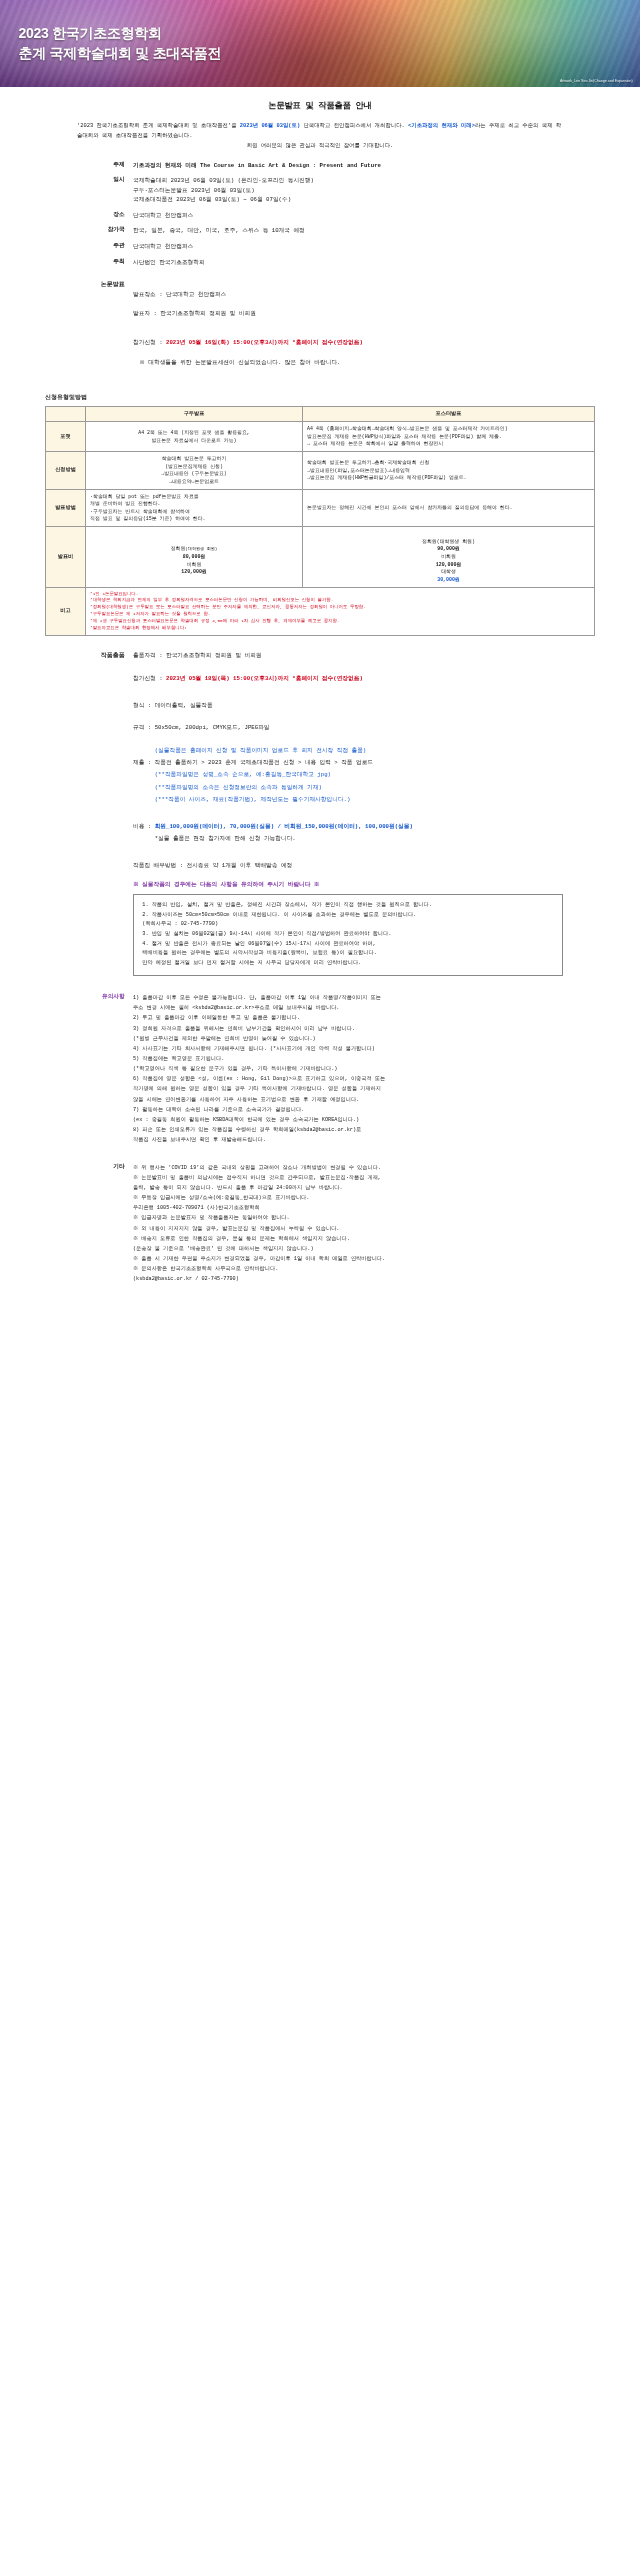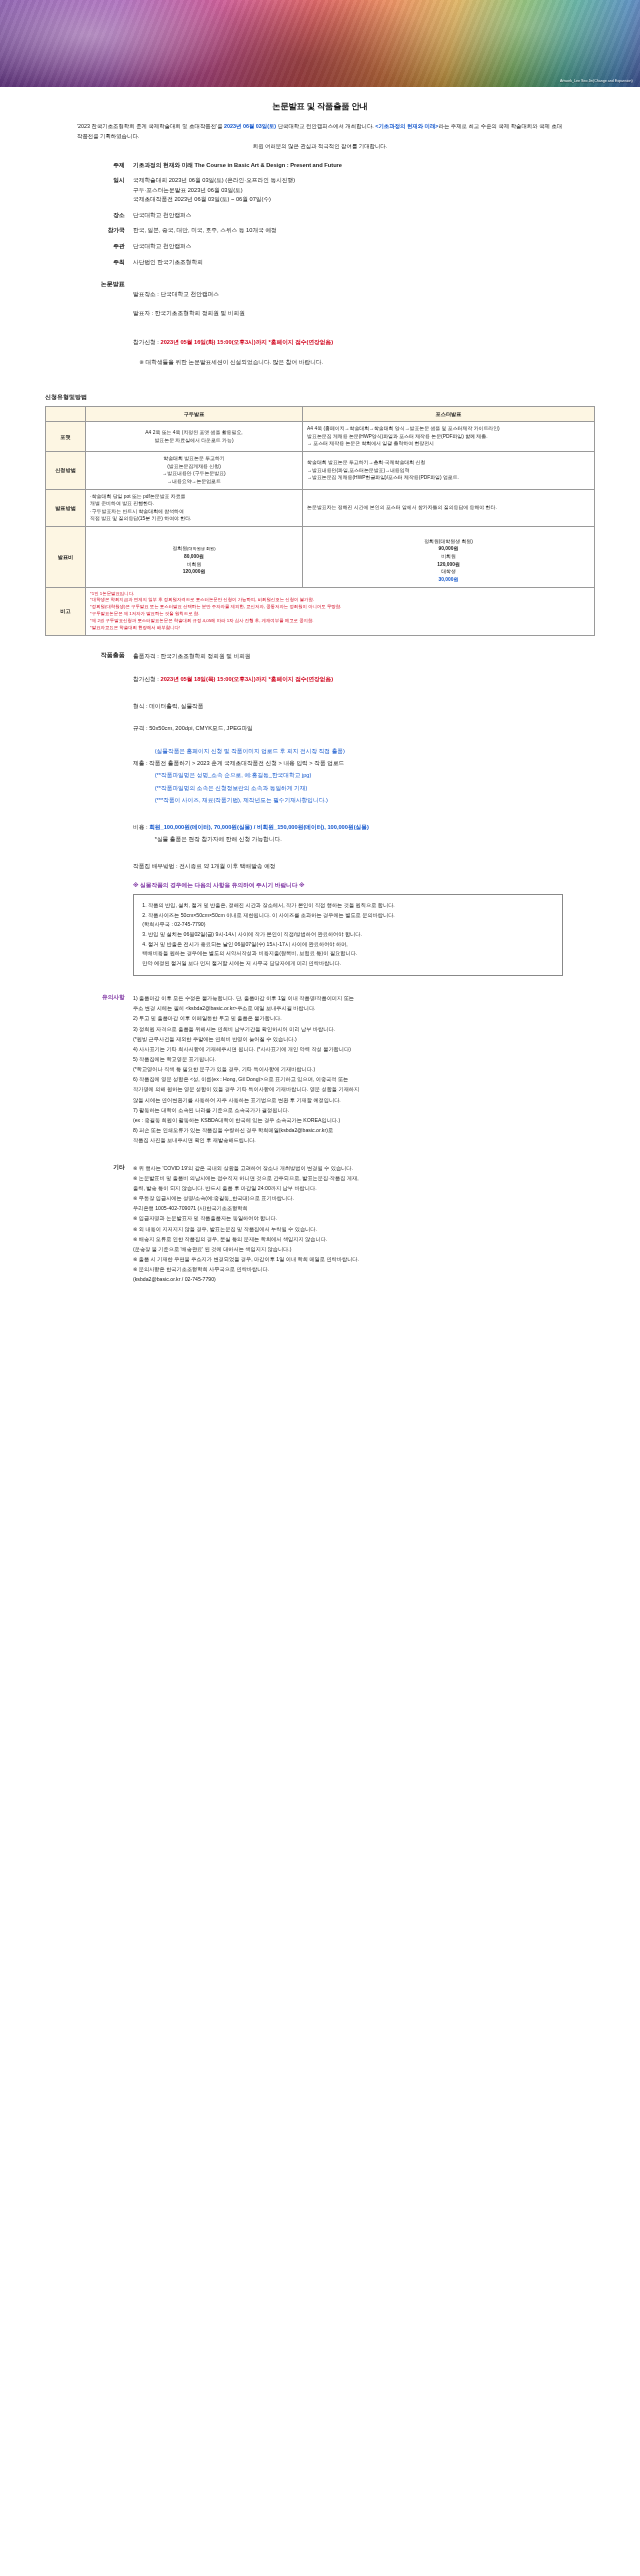--- a/index.html
+++ b/index.html
@@ -52,21 +52,21 @@
   .banner-credit {
     position: absolute;
     right: 7.2px; bottom: 3.1px;
     color: #ffffff;
     font-size: 3.6px;
     opacity: .92;
     text-shadow: 0 0.5px 1px rgba(0,0,0,.5);
   }
 
   
-  .content { padding: 0 0 20.6px 0; }
+  .content { padding: 0 0 20.6px 0; font-family: Liberation Mono, monospace; }
   h2.doc-title {
     text-align: center;
     font-size: 8.3px;
     font-weight: bold;
     margin: 13.4px 0 9.3px 0;
     letter-spacing: -0.2px;
   }
   .intro {
     margin: 0 77px 3.1px 77px;
     font-size: 5.4px;
@@ -204,20 +204,22 @@
   .footer-space { height: 15.5px; }
 </style>
 </head>
 <body>
 
 <div class="page">
 
   <div class="banner">
     <div class="stripes"></div>
     <div class="wash"></div>
+    <div class="banner-title">2023 한국기초조형학회
+춘계 국제학술대회 및 초대작품전</div>
     <div class="banner-credit">Artwork_Lee Seo Jin(Change and Expansion)</div>
   </div>
 
   <div class="content">
 
     <h2 class="doc-title">논문발표 및 작품출품 안내</h2>
 
     <div class="intro">
       <p>
         <span>'2023 한국기초조형학회 춘계 국제학술대회 및 초대작품전'을 </span><span class="blue bold">2023년 06월 03일(토)</span><span> 단국대학교 천안캠퍼스에서 개최합니다. </span><span class="blue bold">&lt;기초과정의 현재와 미래&gt;</span><span>라는 주제로 최고 수준의 국제 학술대회와 국제 초대작품전을 기획하였습니다.</span>

